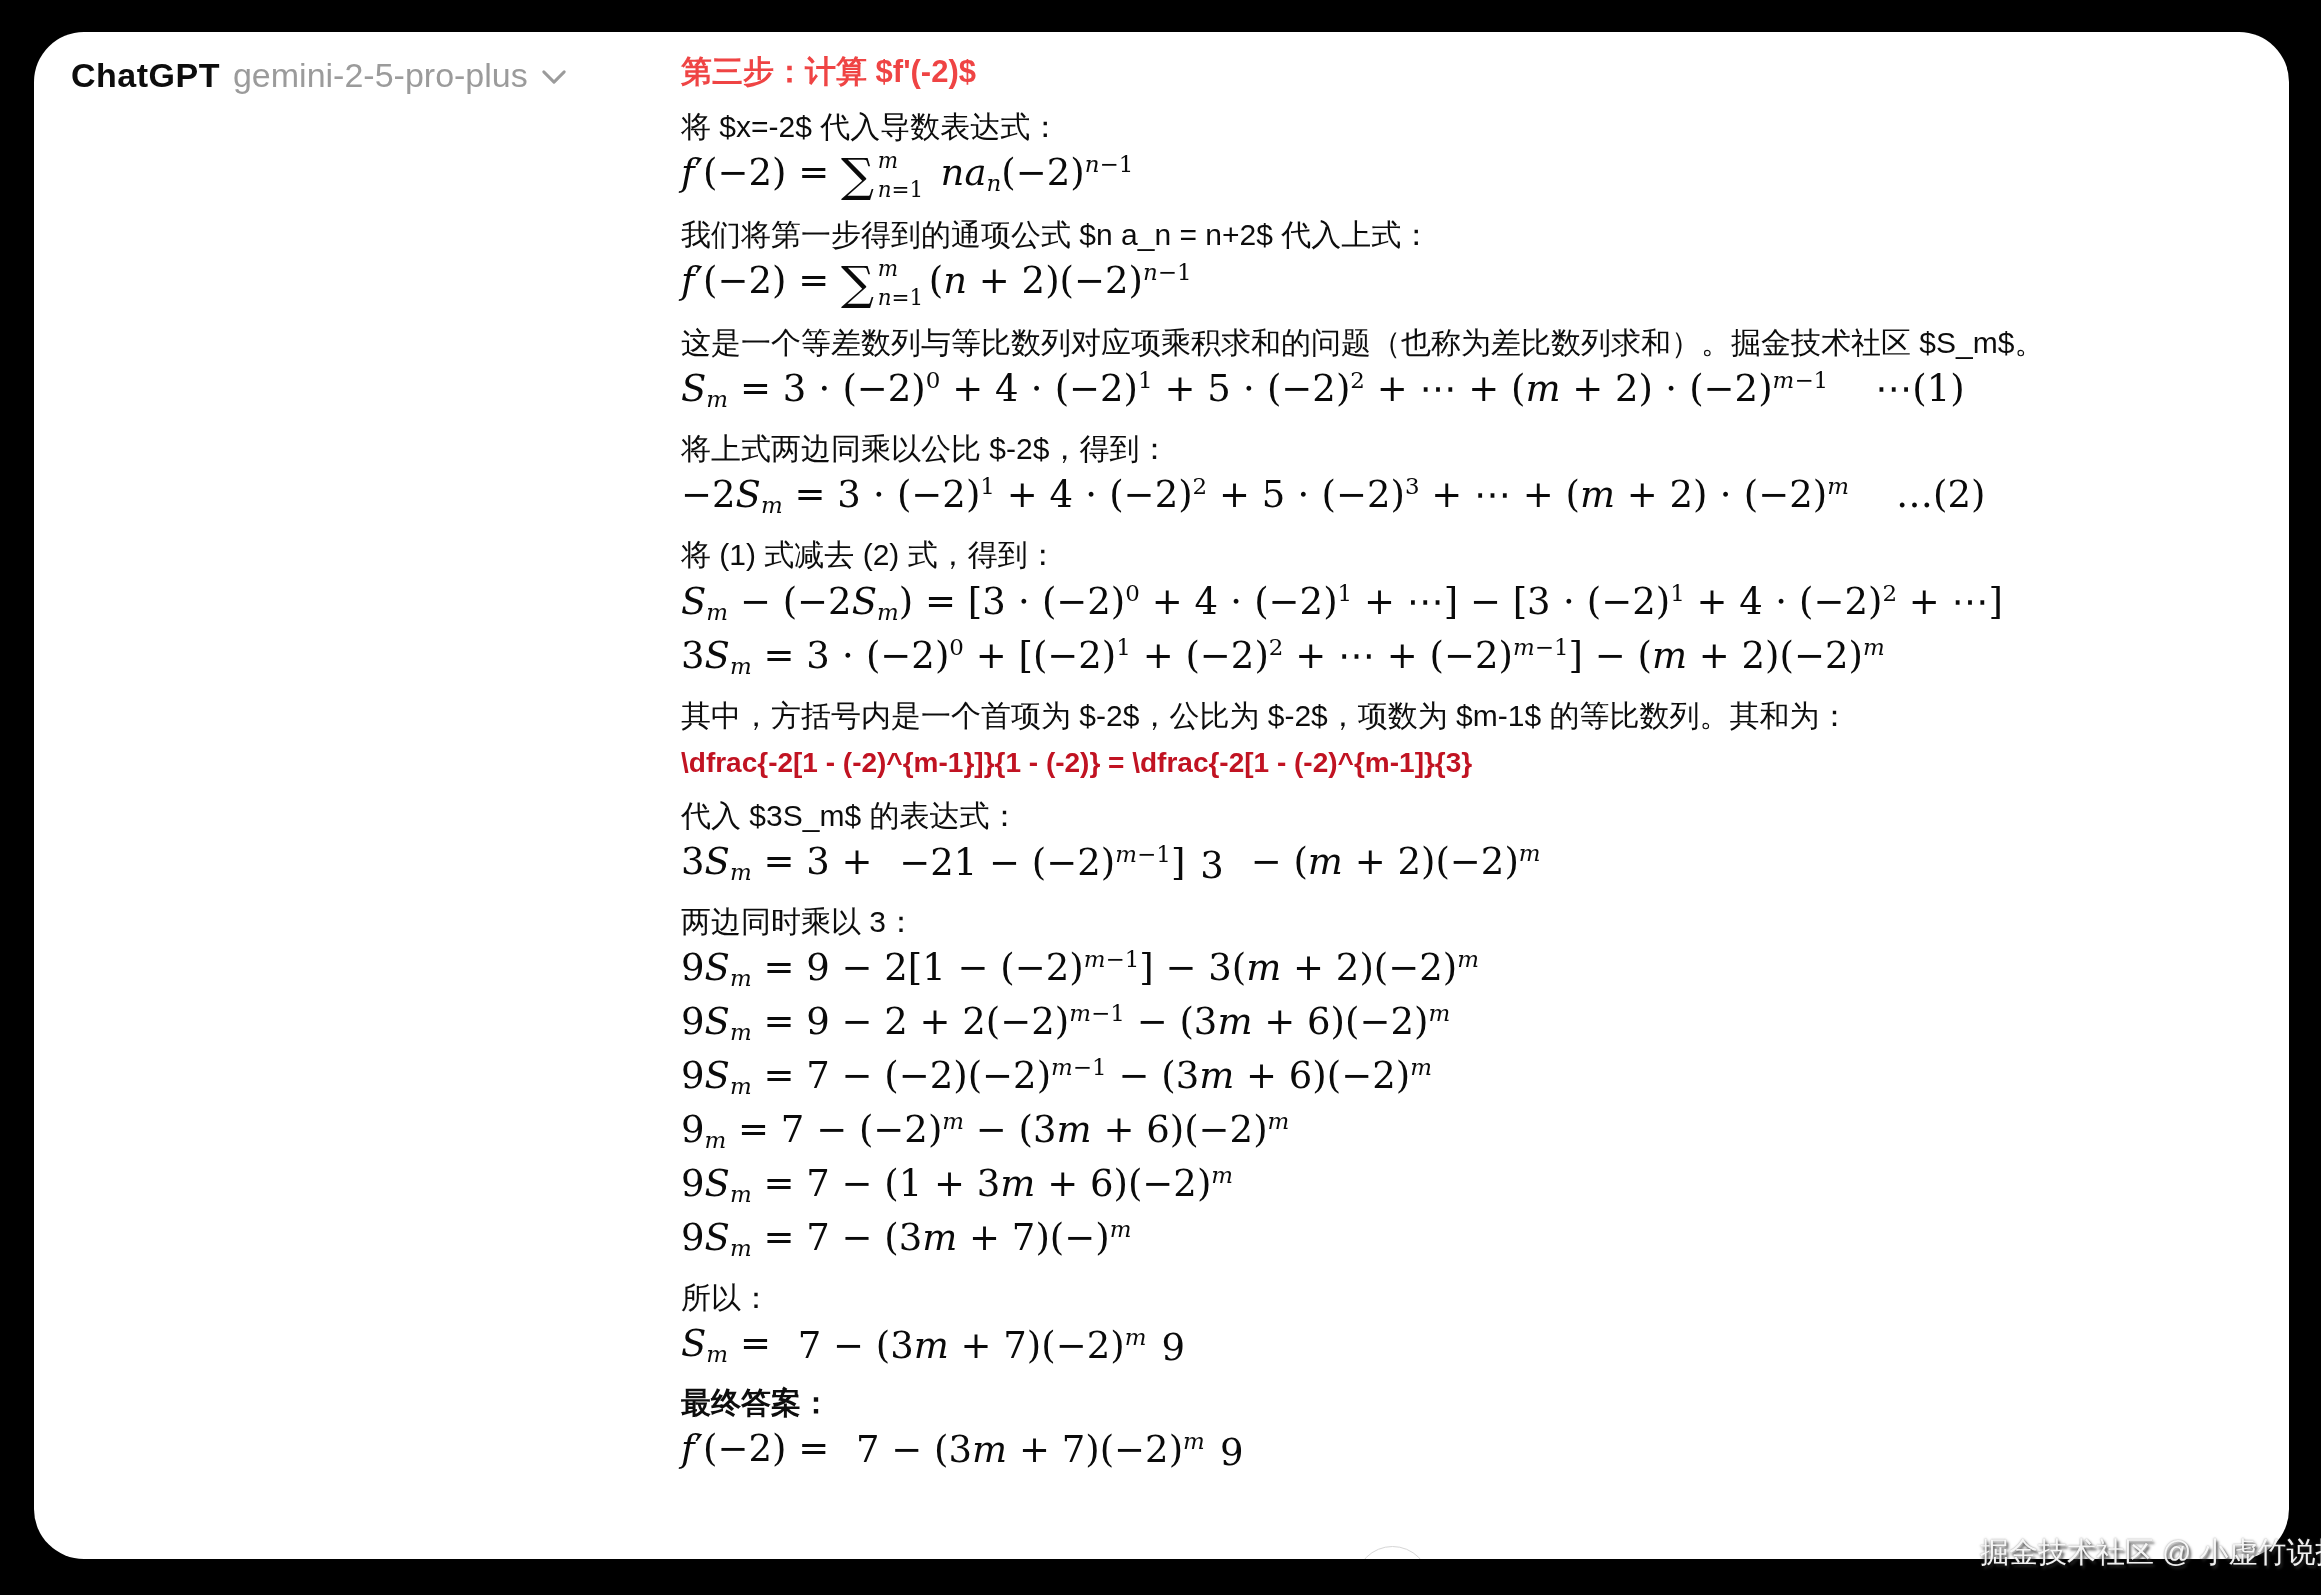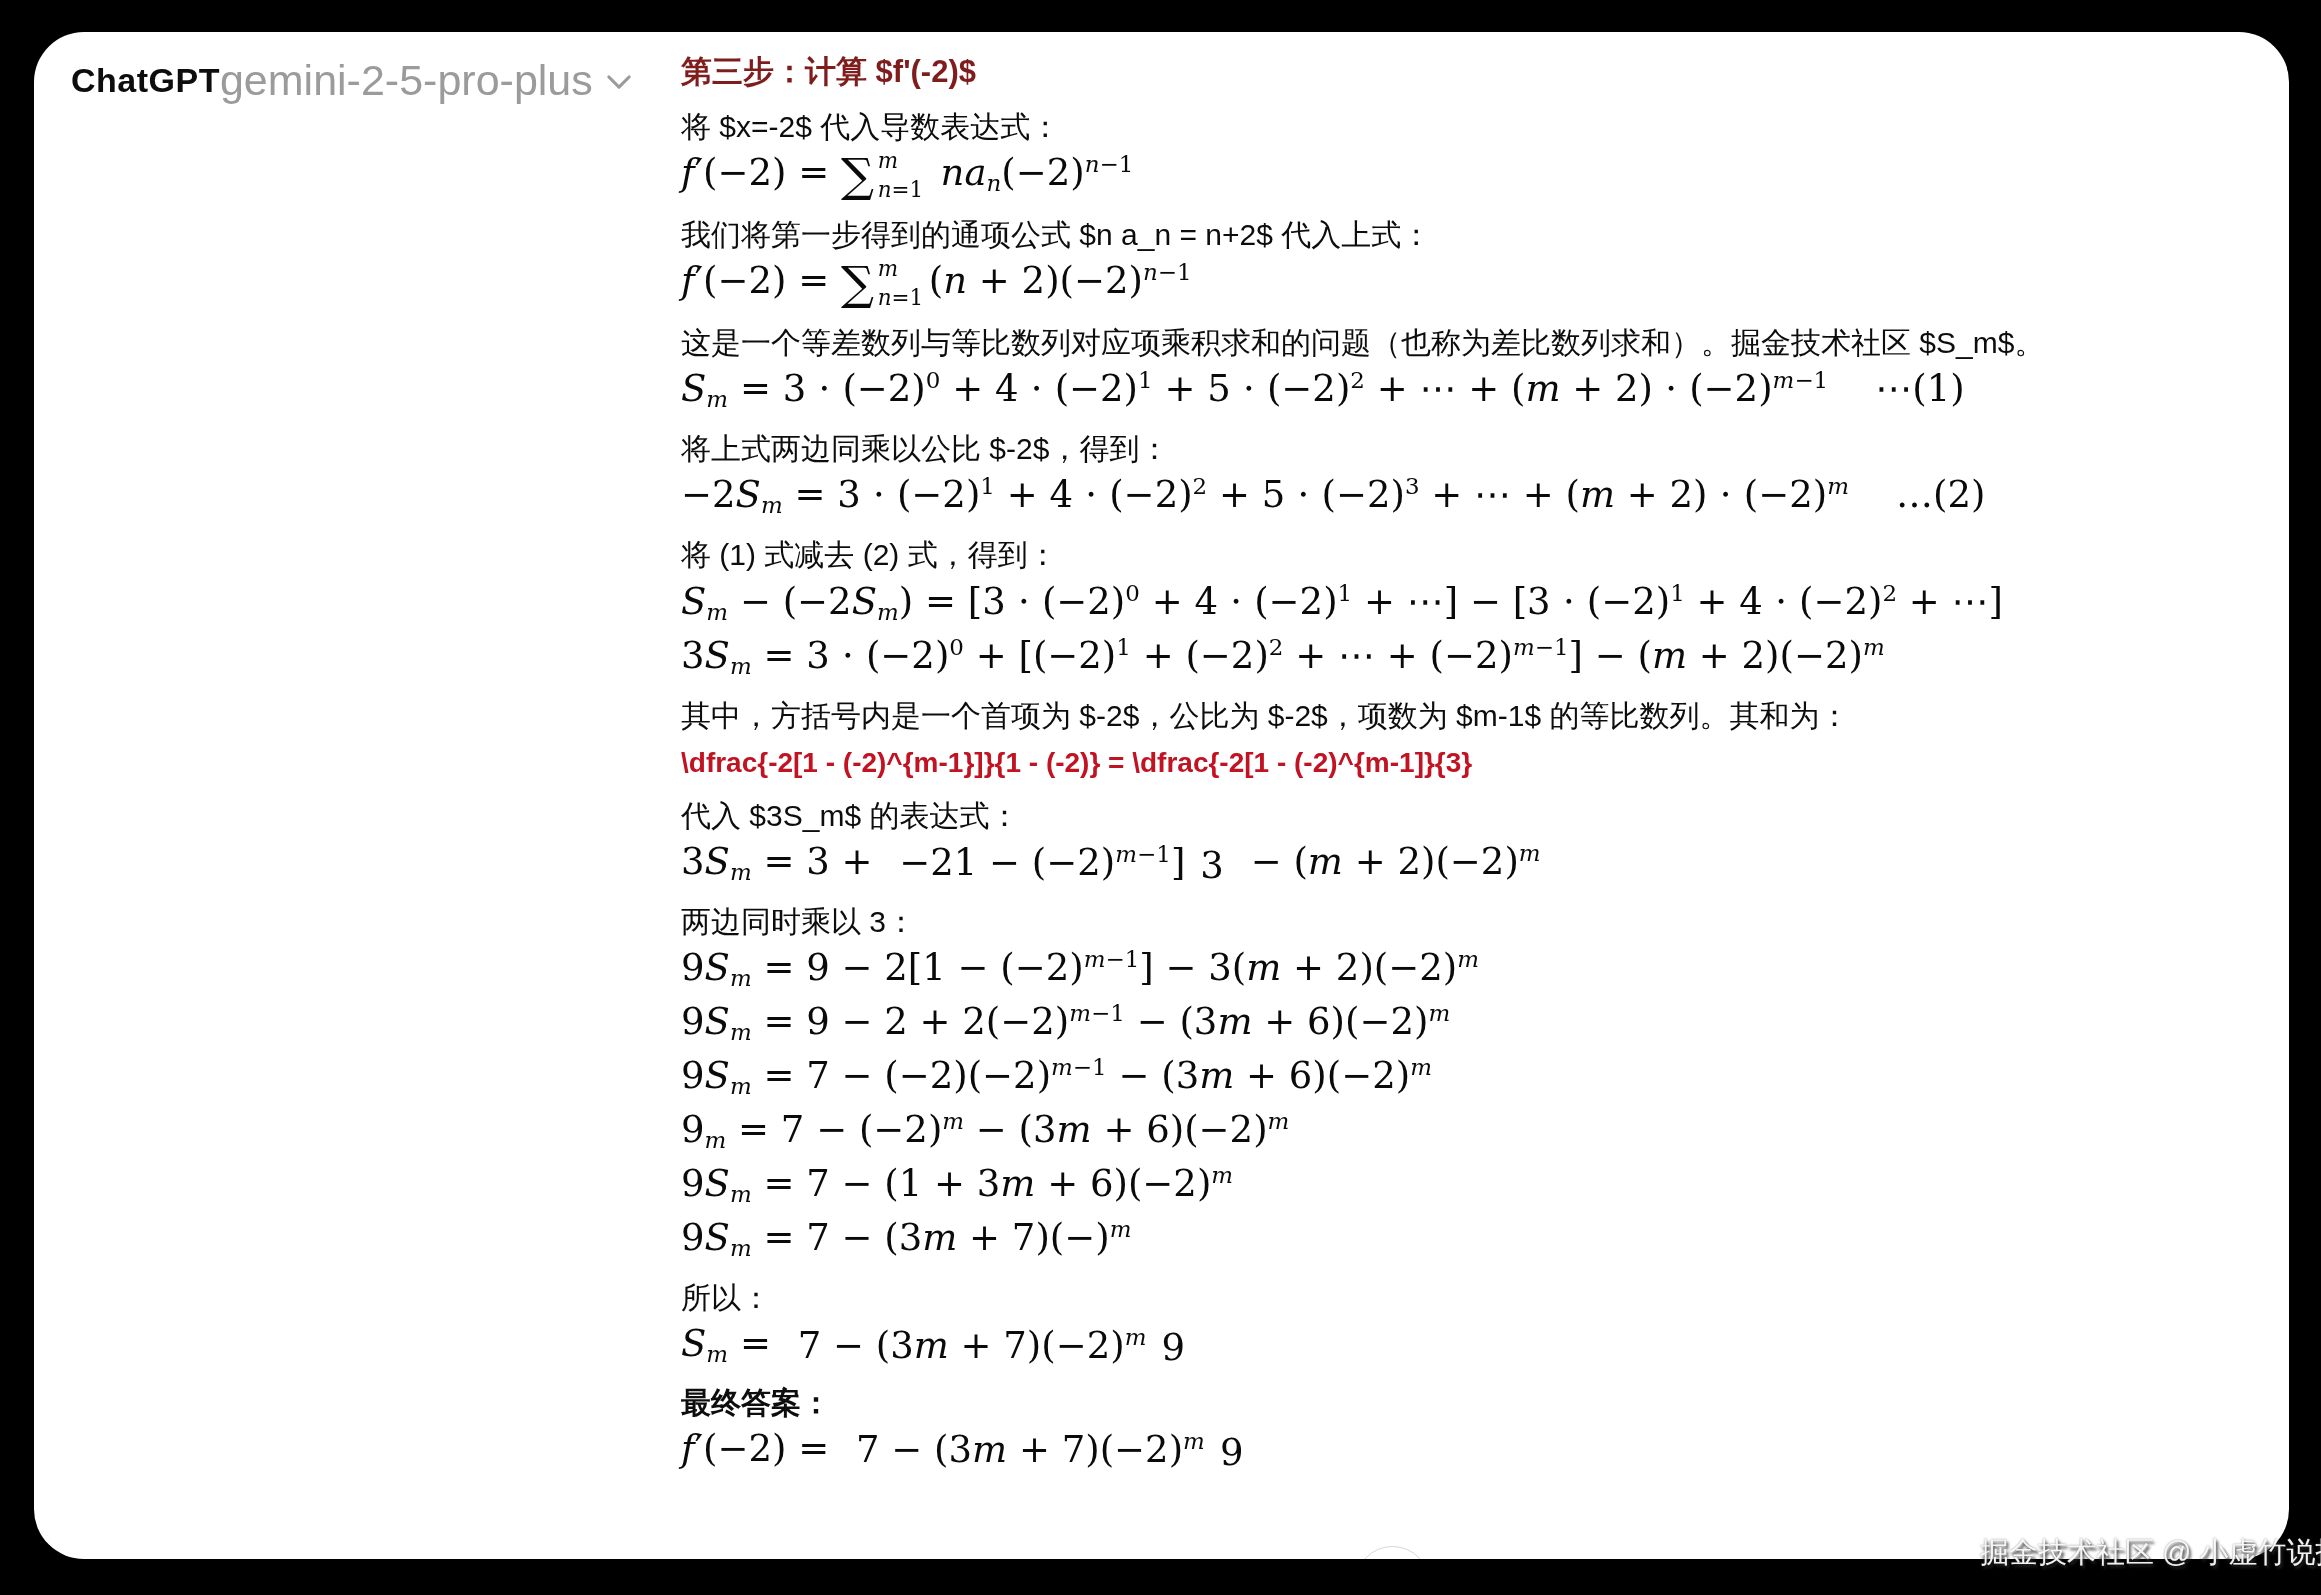--- a/index.html
+++ b/index.html
@@ -7,25 +7,25 @@
     width:2321px;height:1596px;background:#000;position:relative;overflow:hidden;
     font-family:"Liberation Sans","DejaVu Sans",sans-serif;
   }
   .card{
     position:absolute;left:34px;top:32px;width:2255px;height:1527px;
     background:#ffffff;border-radius:50px;overflow:hidden;text-decoration:underline;
   }
   
   .header{position:absolute;left:37px;top:24px;display:flex;align-items:center;cursor:pointer;}
   .brand{font-size:34px;font-weight:600;color:#0d0d0d;letter-spacing:0.5px;}
-  .model{font-size:43px;font-weight:400;color:#9b9b9b;margin-left:0;}
+  .model{font-size:34px;font-weight:400;color:#9b9b9b;margin-left:13px;}
   .chev{margin-left:13px;margin-top:5.6px;}
   
   .content{position:absolute;left:647px;top:0;width:1614px;padding-top:11.2px;}
-  .h1{font-size:31px;line-height:1.3;font-weight:700;color:#7f1d1d;margin:9.3px 0 15px;}
+  .h1{font-size:31px;line-height:1.3;font-weight:700;color:#ef4444;margin:9.3px 0 15px;}
   .h2{font-size:30px;line-height:1.25;font-weight:700;color:#0d0d0d;margin:13px 0 3.7px;}
   .para{font-size:30px;line-height:1.25;color:#0d0d0d;margin:15px 0 3.7px;}
   .latex{font-size:28px;line-height:1.3;font-weight:600;color:#c11322;margin:11.2px 0 3.7px;}
   
   .math{
     font-family:"DejaVu Serif","Liberation Serif",serif;
     font-size:37px;line-height:1.3;color:#0a0a0a;margin:3.7px 0;white-space:pre;
   }
   .math .mi, .math i{font-style:italic;font-family:"DejaVu Serif",serif;font-weight:400;}
   .math .mr{font-style:normal;}

